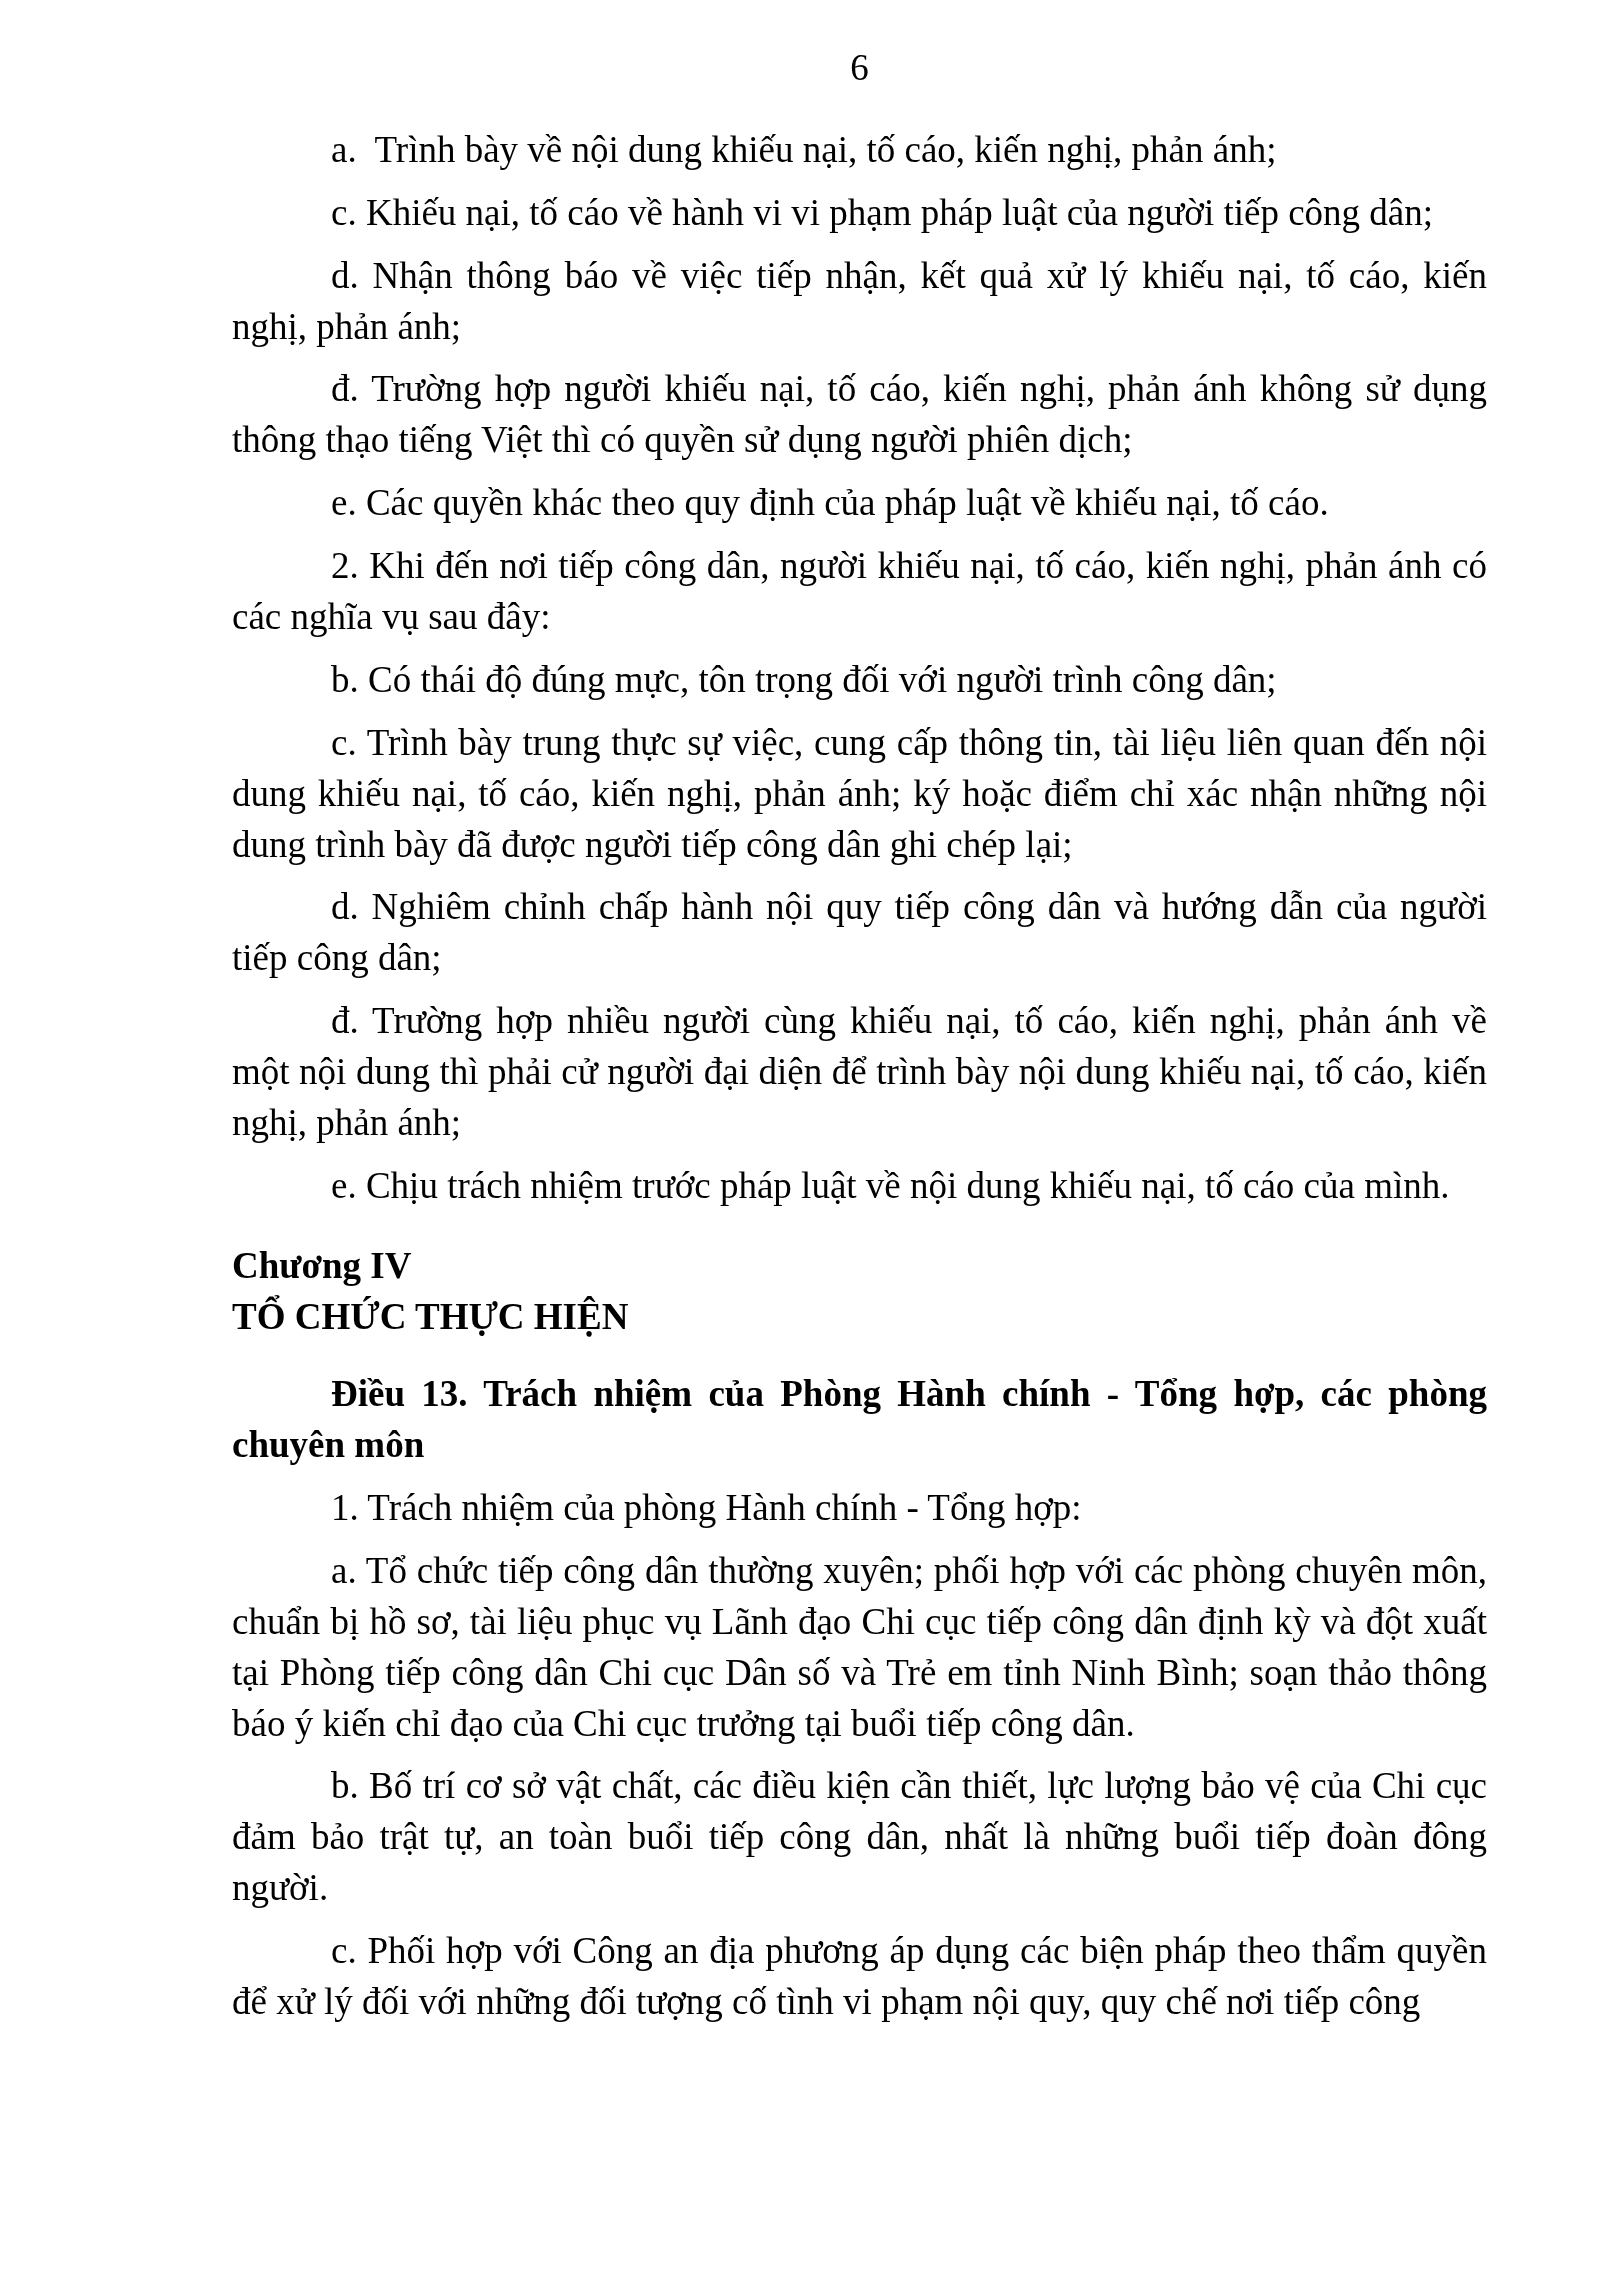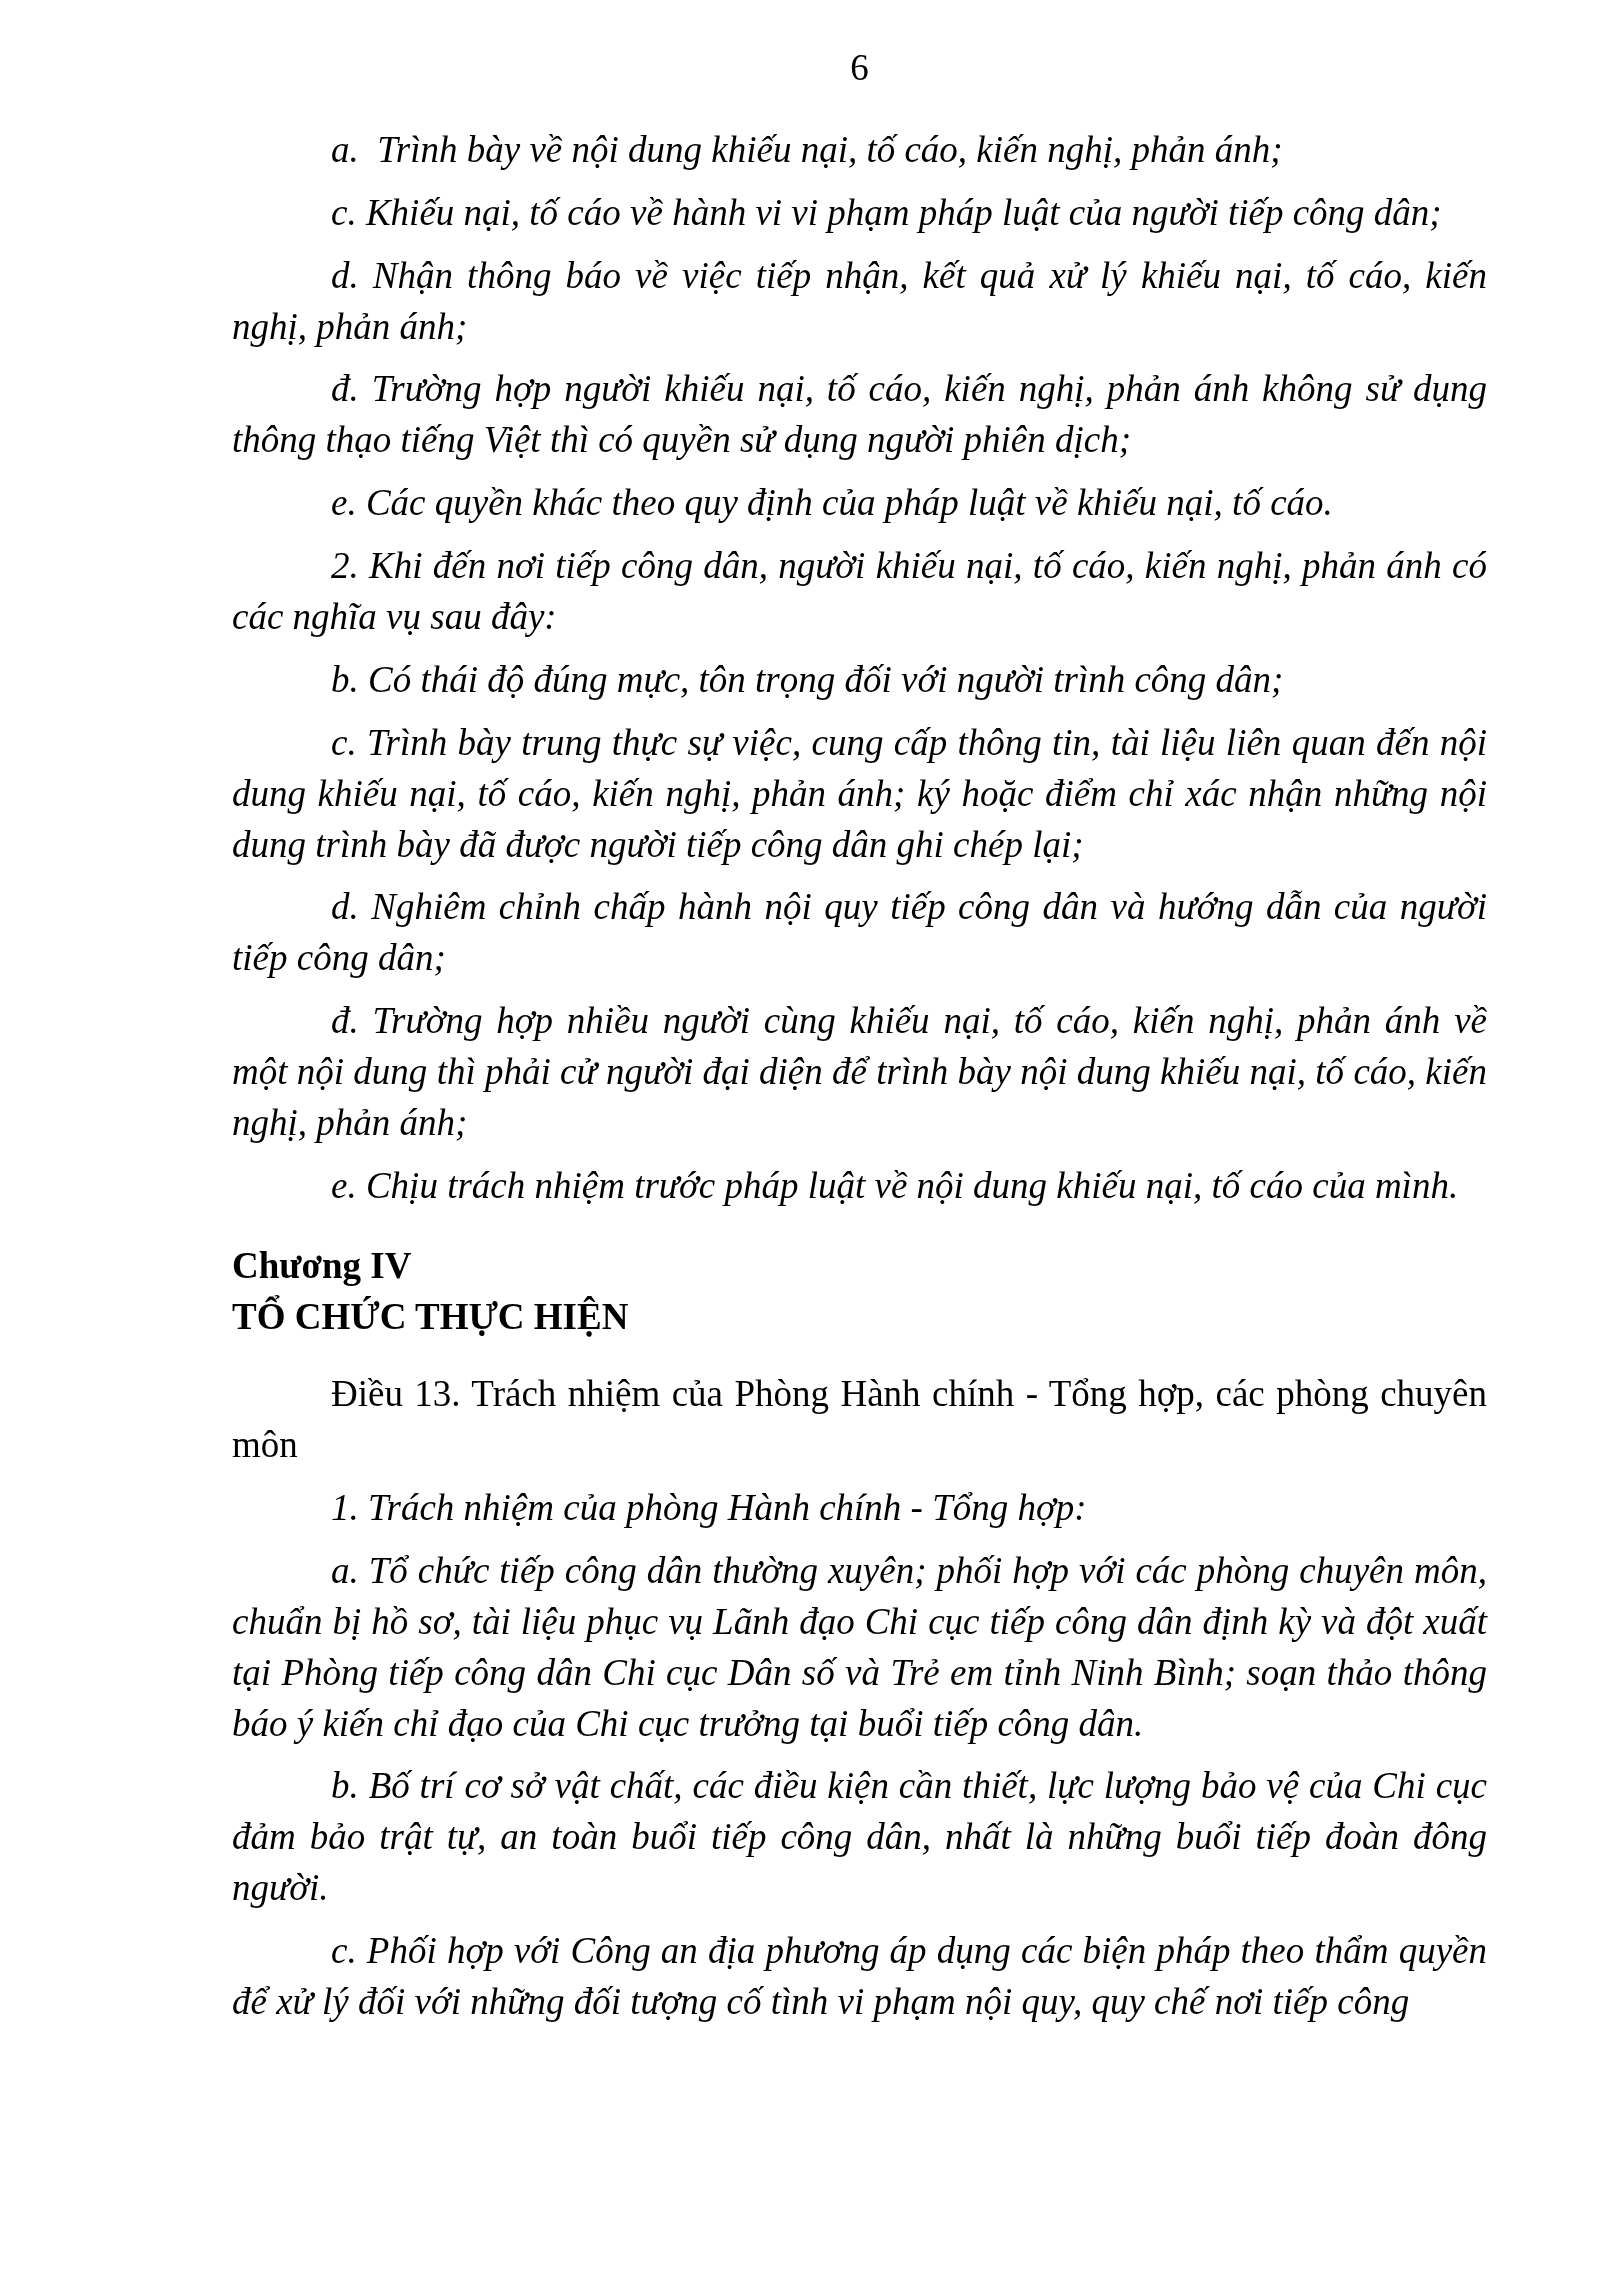--- a/index.html
+++ b/index.html
@@ -23,32 +23,31 @@
   .page-number {
     text-align: center;
     margin: 0 0 31px 0;
   }
   .doc-body p {
     margin: 0 0 11.8px 0;
   }
   .body-paragraph {
     text-align: justify;
     text-indent: 99px;
-    font-style: italic;
   }
   .chapter-heading {
     text-align: left;
     font-weight: bold;
     margin: 29px 0 26px 0;
   }
   .chapter-heading p {
     margin: 0 !important;
   }
   .article-heading {
-    font-weight: normal;
+    font-weight: bold;
     text-align: justify;
     text-indent: 99px;
     margin: 3.9px 0 11.8px 0 !important;
   }
 </style>
 </head>
 <body>
 
 <div class="page">
   <p class="page-number">6</p>

